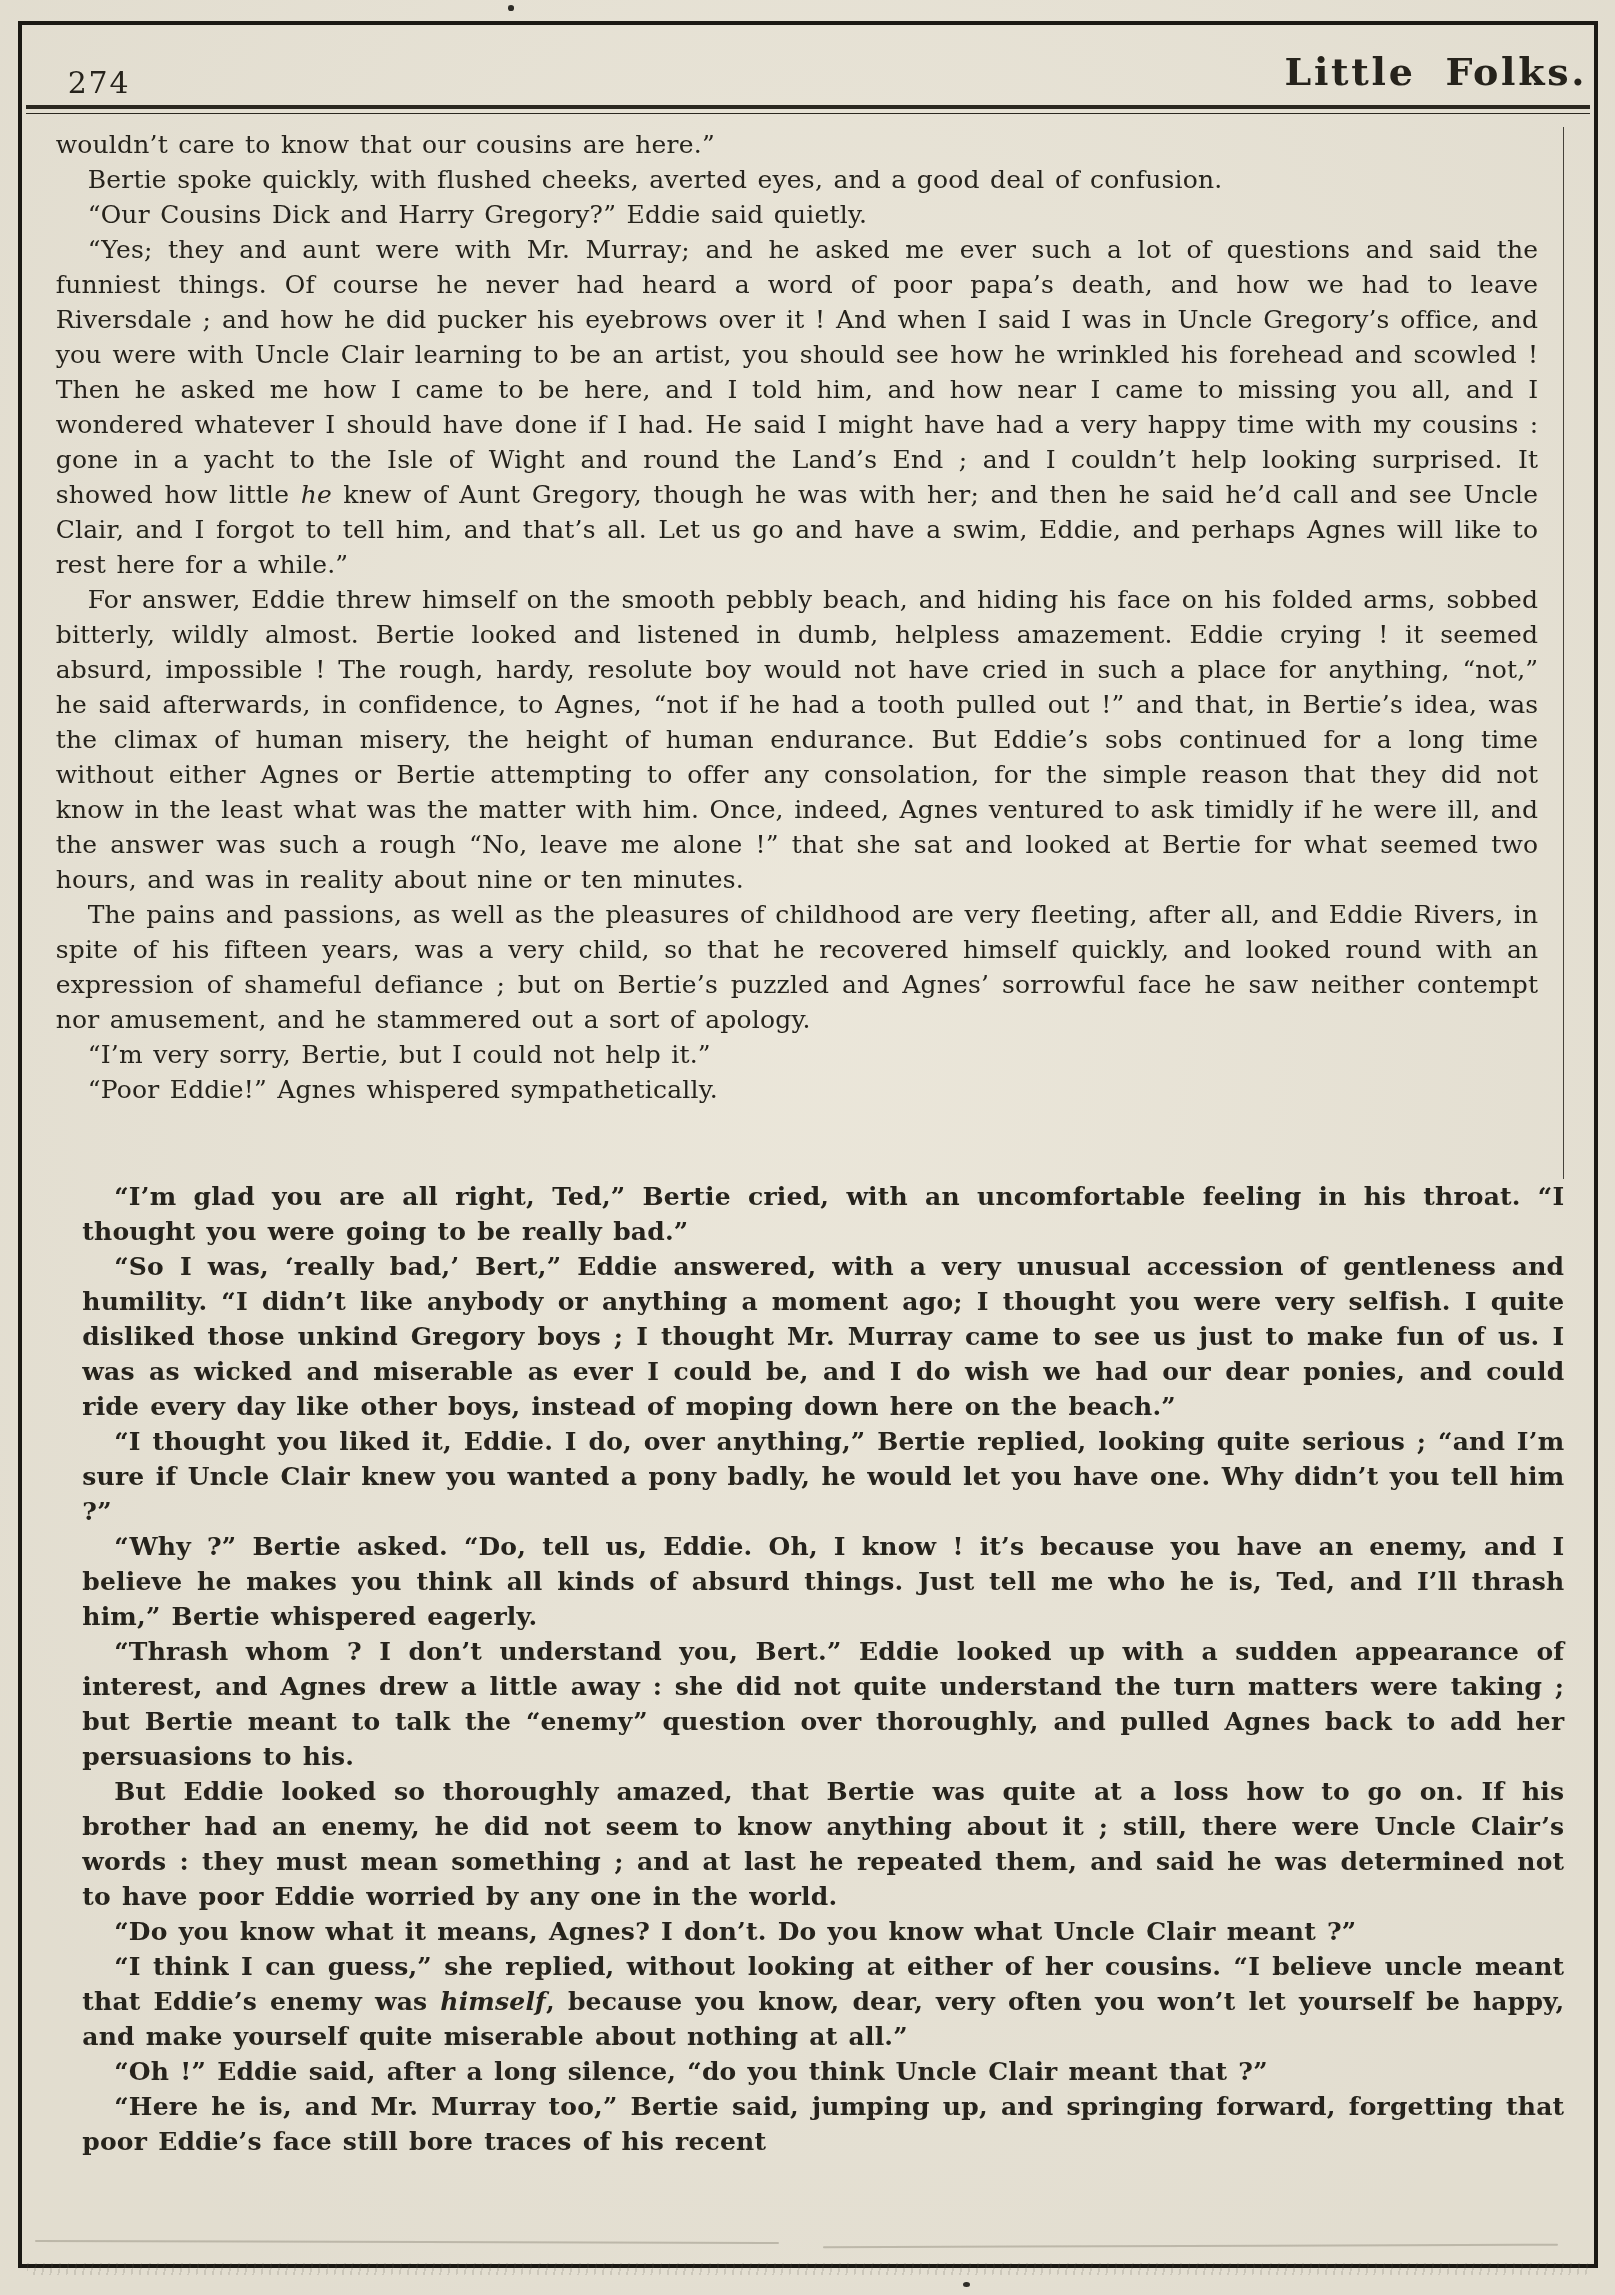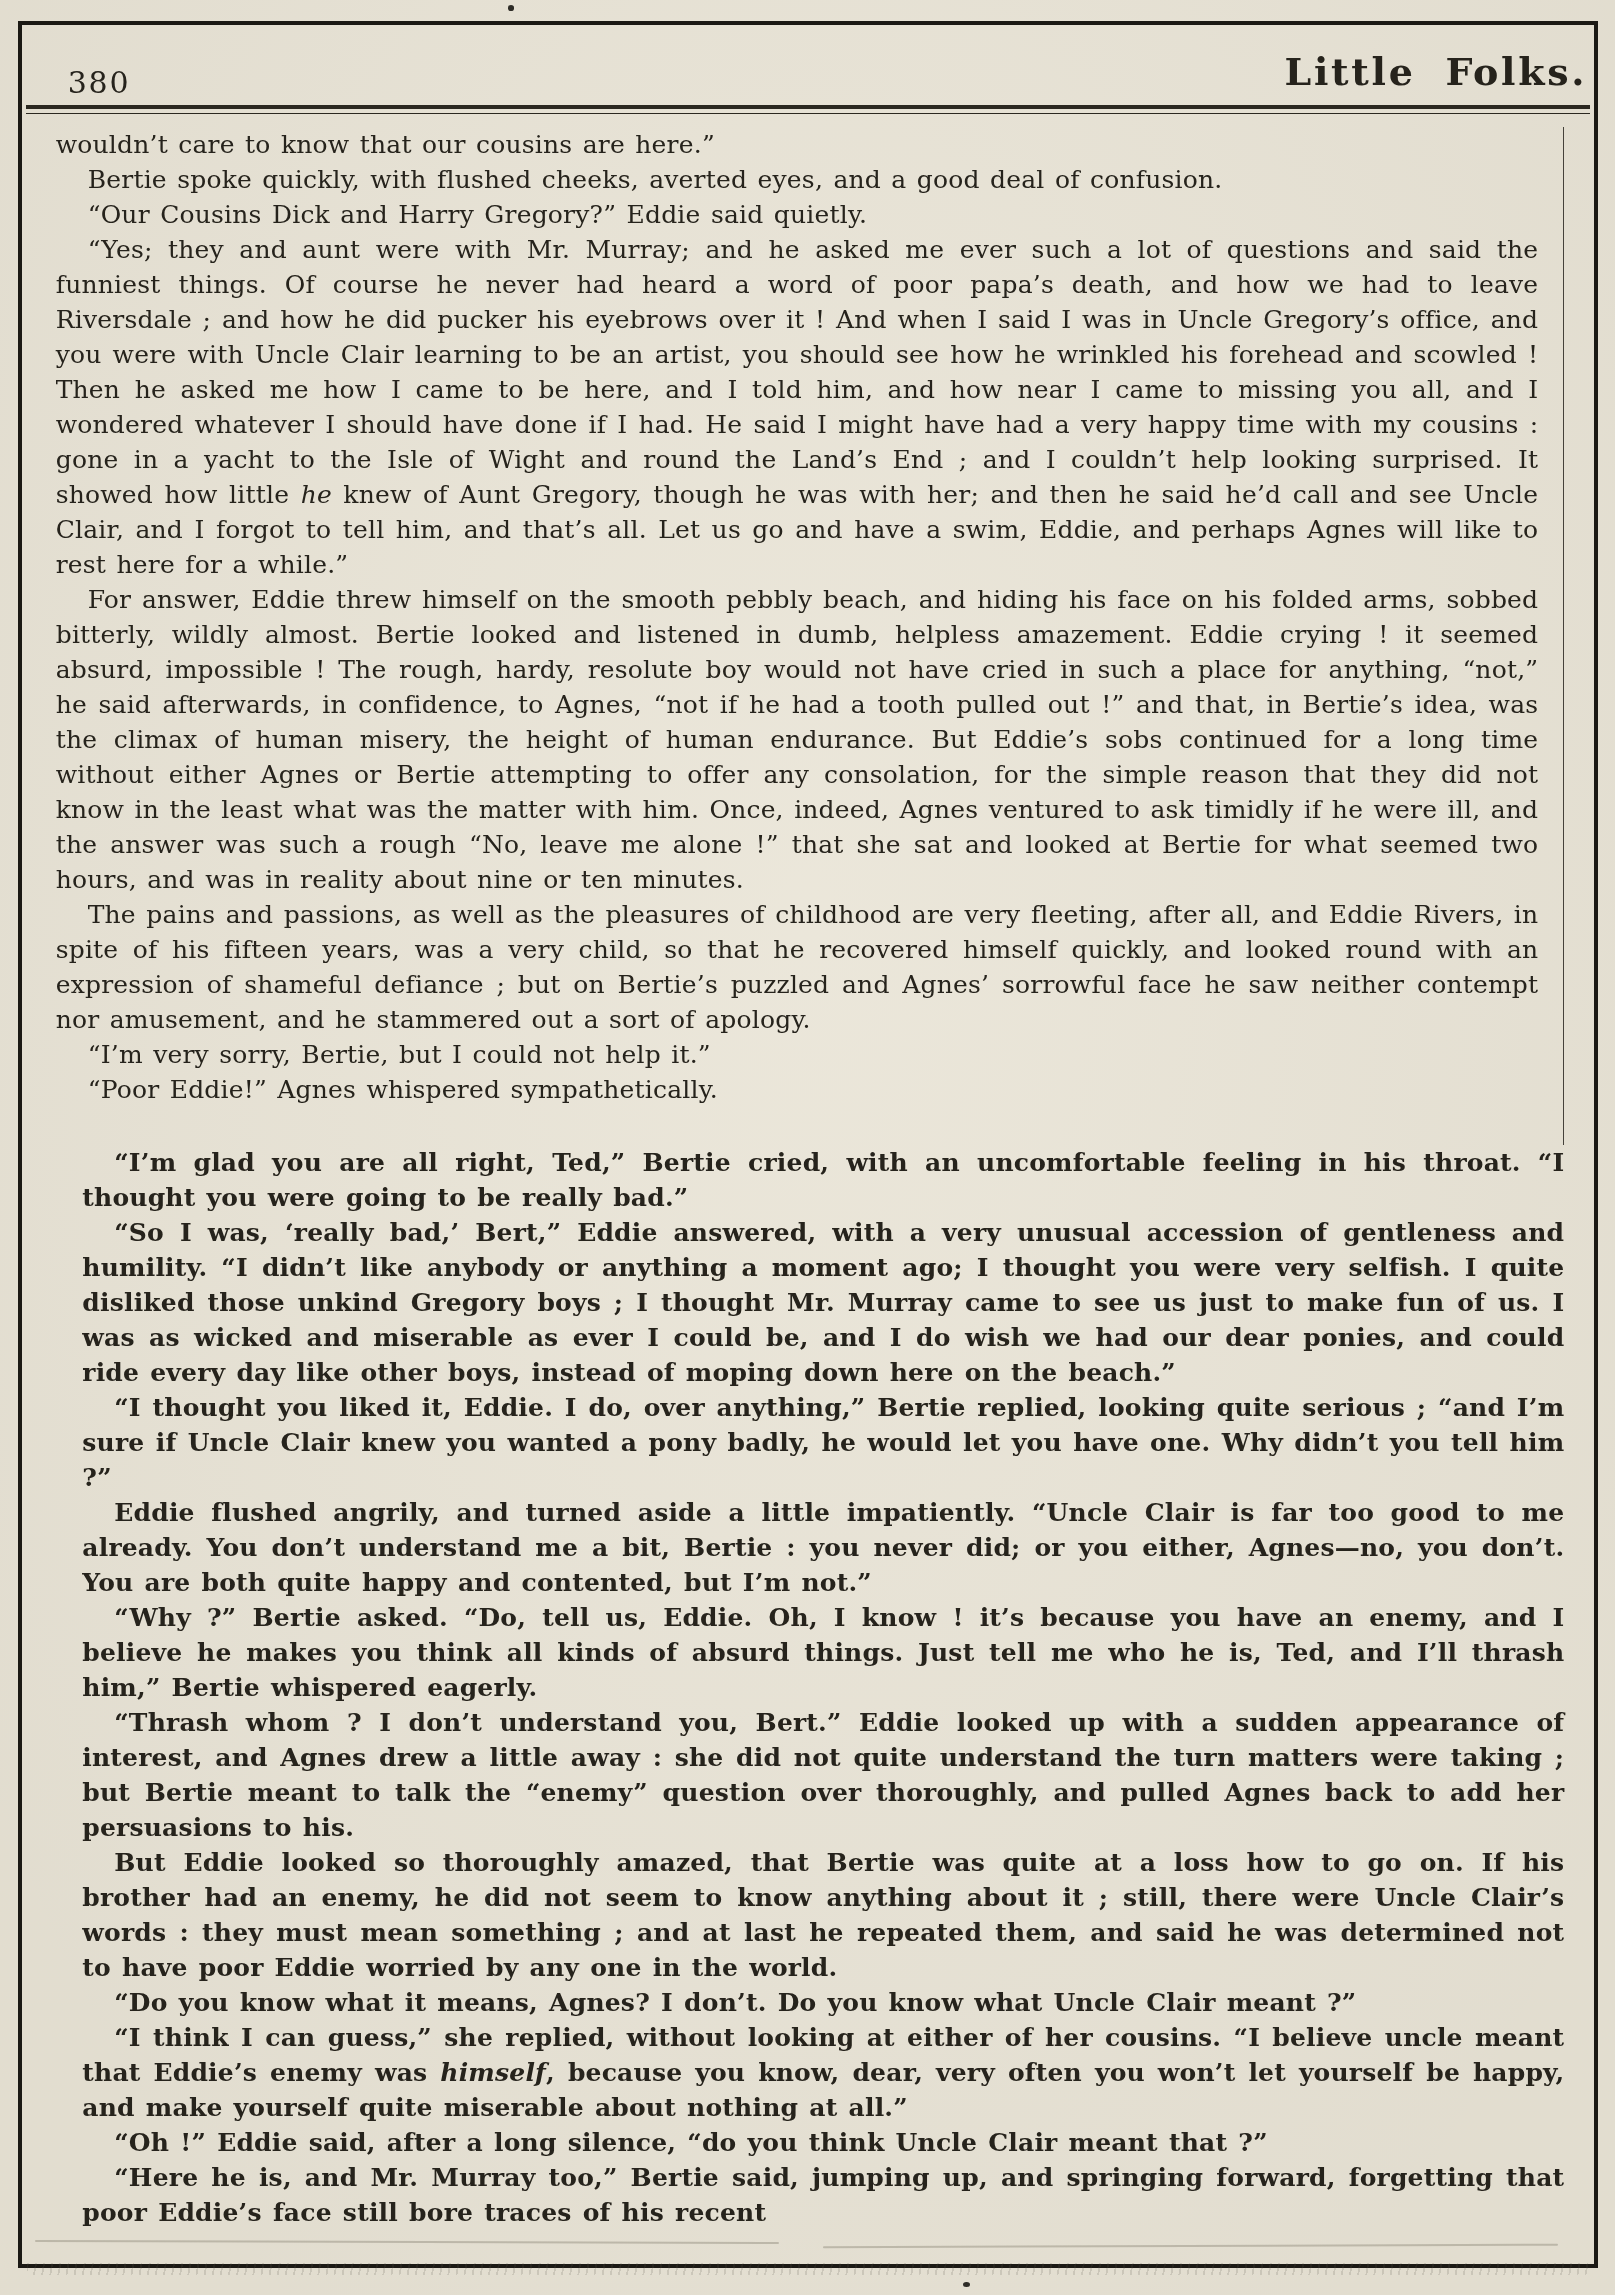--- a/index.html
+++ b/index.html
@@ -114,41 +114,40 @@
 </style>
 </head>
 <body>
 
 <div class="page">
   <span class="speck speck-top"></span>
   <span class="speck speck-bottom"></span>
 
   <div class="frame">
     <header class="header">
-      <span class="page-number">380</span>
+      <span class="page-number">274</span>
       <h1 class="title">Little Folks.</h1>
     </header>
     <div class="header-rule"></div>
 
     <main class="columns">
       <div class="col col-left">
           <p>wouldn’t care to know that our cousins are here.”</p>
           <p>Bertie spoke quickly, with flushed cheeks, averted eyes, and a good deal of confusion.</p>
           <p>“Our Cousins Dick and Harry Gregory?” Eddie said quietly.</p>
           <p>“Yes; they and aunt were with Mr. Murray; and he asked me ever such a lot of questions and said the funniest things. Of course he never had heard a word of poor papa’s death, and how we had to leave Riversdale ; and how he did pucker his eyebrows over it ! And when I said I was in Uncle Gregory’s office, and you were with Uncle Clair learning to be an artist, you should see how he wrinkled his forehead and scowled ! Then he asked me how I came to be here, and I told him, and how near I came to missing you all, and I wondered whatever I should have done if I had. He said I might have had a very happy time with my cousins : gone in a yacht to the Isle of Wight and round the Land’s End ; and I couldn’t help looking surprised. It showed how little <i>he</i> knew of Aunt Gregory, though he was with her; and then he said he’d call and see Uncle Clair, and I forgot to tell him, and that’s all. Let us go and have a swim, Eddie, and perhaps Agnes will like to rest here for a while.”</p>
           <p>For answer, Eddie threw himself on the smooth pebbly beach, and hiding his face on his folded arms, sobbed bitterly, wildly almost. Bertie looked and listened in dumb, helpless amazement. Eddie crying ! it seemed absurd, impossible ! The rough, hardy, resolute boy would not have cried in such a place for anything, “not,” he said afterwards, in confidence, to Agnes, “not if he had a tooth pulled out !” and that, in Bertie’s idea, was the climax of human misery, the height of human endurance. But Eddie’s sobs continued for a long time without either Agnes or Bertie attempting to offer any consolation, for the simple reason that they did not know in the least what was the matter with him. Once, indeed, Agnes ventured to ask timidly if he were ill, and the answer was such a rough “No, leave me alone !” that she sat and looked at Bertie for what seemed two hours, and was in reality about nine or ten minutes.</p>
           <p>The pains and passions, as well as the pleasures of childhood are very fleeting, after all, and Eddie Rivers, in spite of his fifteen years, was a very child, so that he recovered himself quickly, and looked round with an expression of shameful defiance ; but on Bertie’s puzzled and Agnes’ sorrowful face he saw neither contempt nor amusement, and he stammered out a sort of apology.</p>
           <p>“I’m very sorry, Bertie, but I could not help it.”</p>
           <p>“Poor Eddie!” Agnes whispered sympathetically.</p>
         </div>
       <div class="col col-right">
           <p>“I’m glad you are all right, Ted,” Bertie cried, with an uncomfortable feeling in his throat. “I thought you were going to be really bad.”</p>
           <p>“So I was, ‘really bad,’ Bert,” Eddie answered, with a very unusual accession of gentleness and humility. “I didn’t like anybody or anything a moment ago; I thought you were very selfish. I quite disliked those unkind Gregory boys ; I thought Mr. Murray came to see us just to make fun of us. I was as wicked and miserable as ever I could be, and I do wish we had our dear ponies, and could ride every day like other boys, instead of moping down here on the beach.”</p>
           <p>“I thought you liked it, Eddie. I do, over anything,” Bertie replied, looking quite serious ; “and I’m sure if Uncle Clair knew you wanted a pony badly, he would let you have one. Why didn’t you tell him ?”</p>
-          <p>Eddie flushed angrily, and turned aside a little impatiently. “Uncle Clair is far too good to me already. You don’t understand me a bit, Bertie : you never did; or you either, Agnes—no, you don’t. You are both quite happy and contented, but I’m not.”</p>
           <p>“Why ?” Bertie asked. “Do, tell us, Eddie. Oh, I know ! it’s because you have an enemy, and I believe he makes you think all kinds of absurd things. Just tell me who he is, Ted, and I’ll thrash him,” Bertie whispered eagerly.</p>
           <p>“Thrash whom ? I don’t understand you, Bert.” Eddie looked up with a sudden appearance of interest, and Agnes drew a little away : she did not quite understand the turn matters were taking ; but Bertie meant to talk the “enemy” question over thoroughly, and pulled Agnes back to add her persuasions to his.</p>
           <p>But Eddie looked so thoroughly amazed, that Bertie was quite at a loss how to go on. If his brother had an enemy, he did not seem to know anything about it ; still, there were Uncle Clair’s words : they must mean something ; and at last he repeated them, and said he was determined not to have poor Eddie worried by any one in the world.</p>
           <p>“Do you know what it means, Agnes? I don’t. Do you know what Uncle Clair meant ?”</p>
           <p>“I think I can guess,” she replied, without looking at either of her cousins. “I believe uncle meant that Eddie’s enemy was <i>himself</i>, because you know, dear, very often you won’t let yourself be happy, and make yourself quite miserable about nothing at all.”</p>
           <p>“Oh !” Eddie said, after a long silence, “do you think Uncle Clair meant that ?”</p>
           <p>“Here he is, and Mr. Murray too,” Bertie said, jumping up, and springing forward, forgetting that poor Eddie’s face still bore traces of his recent</p>
         </div>
     </main>
   </div>

